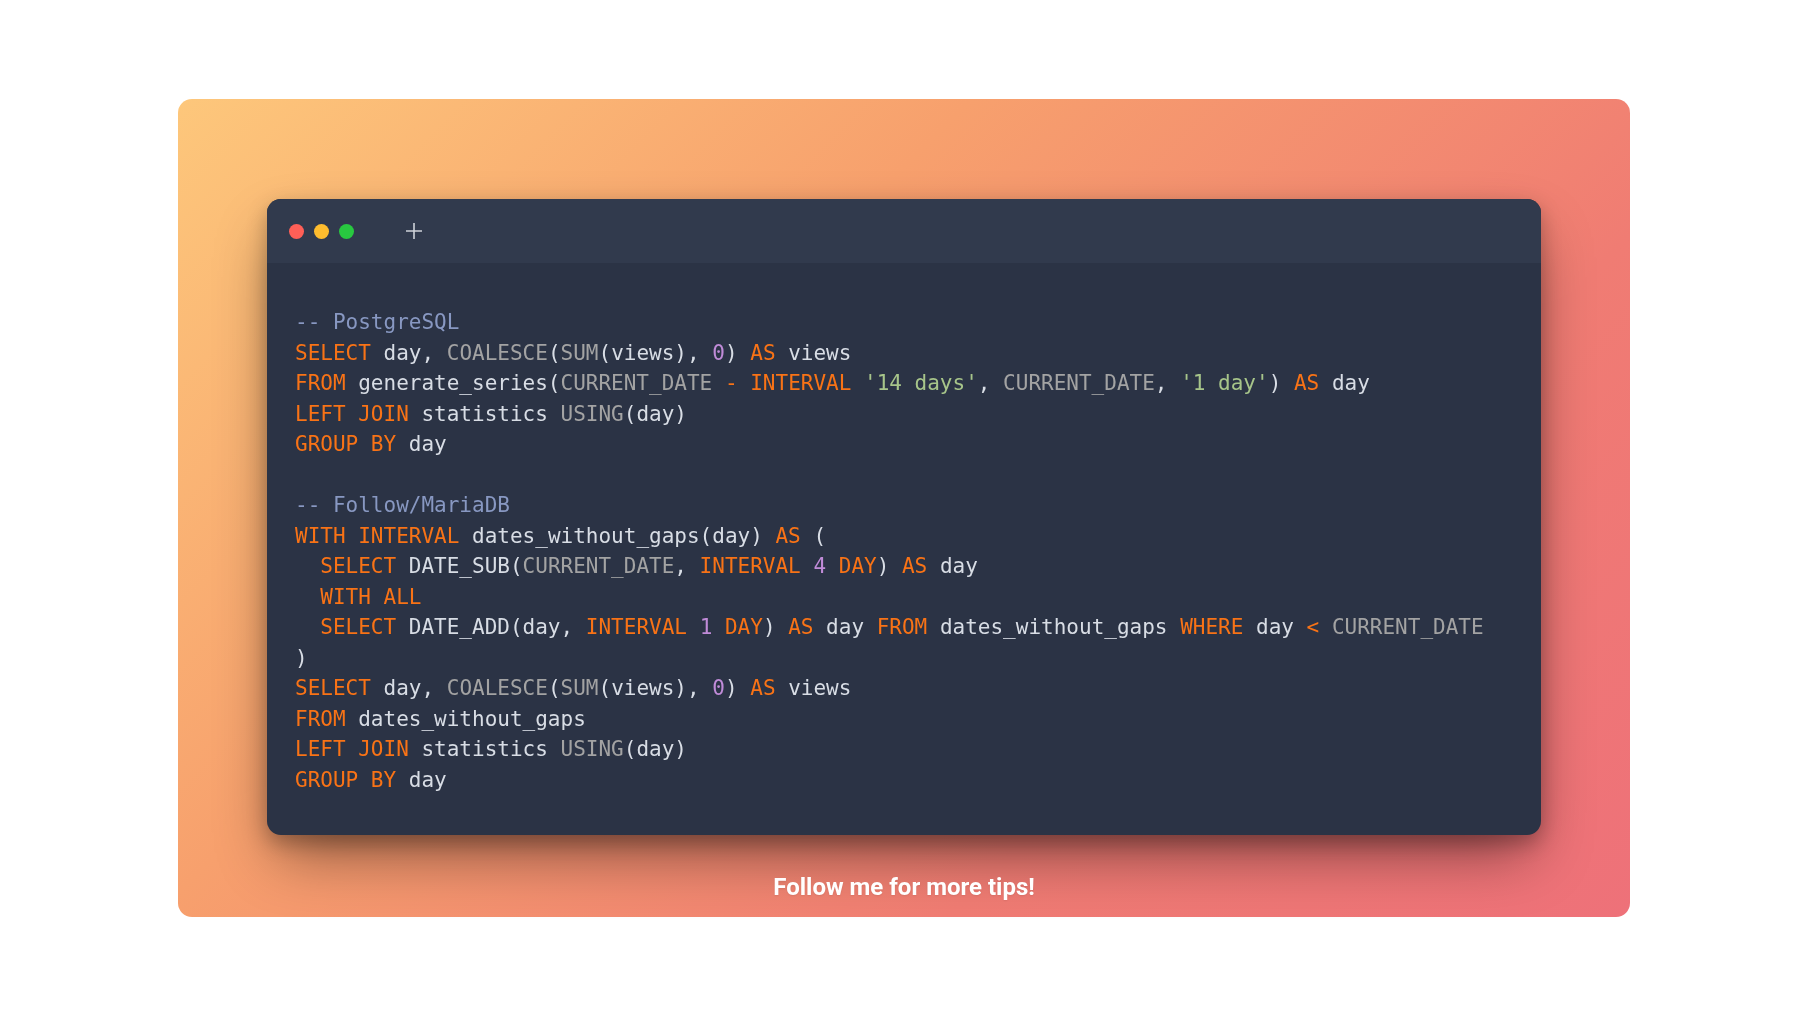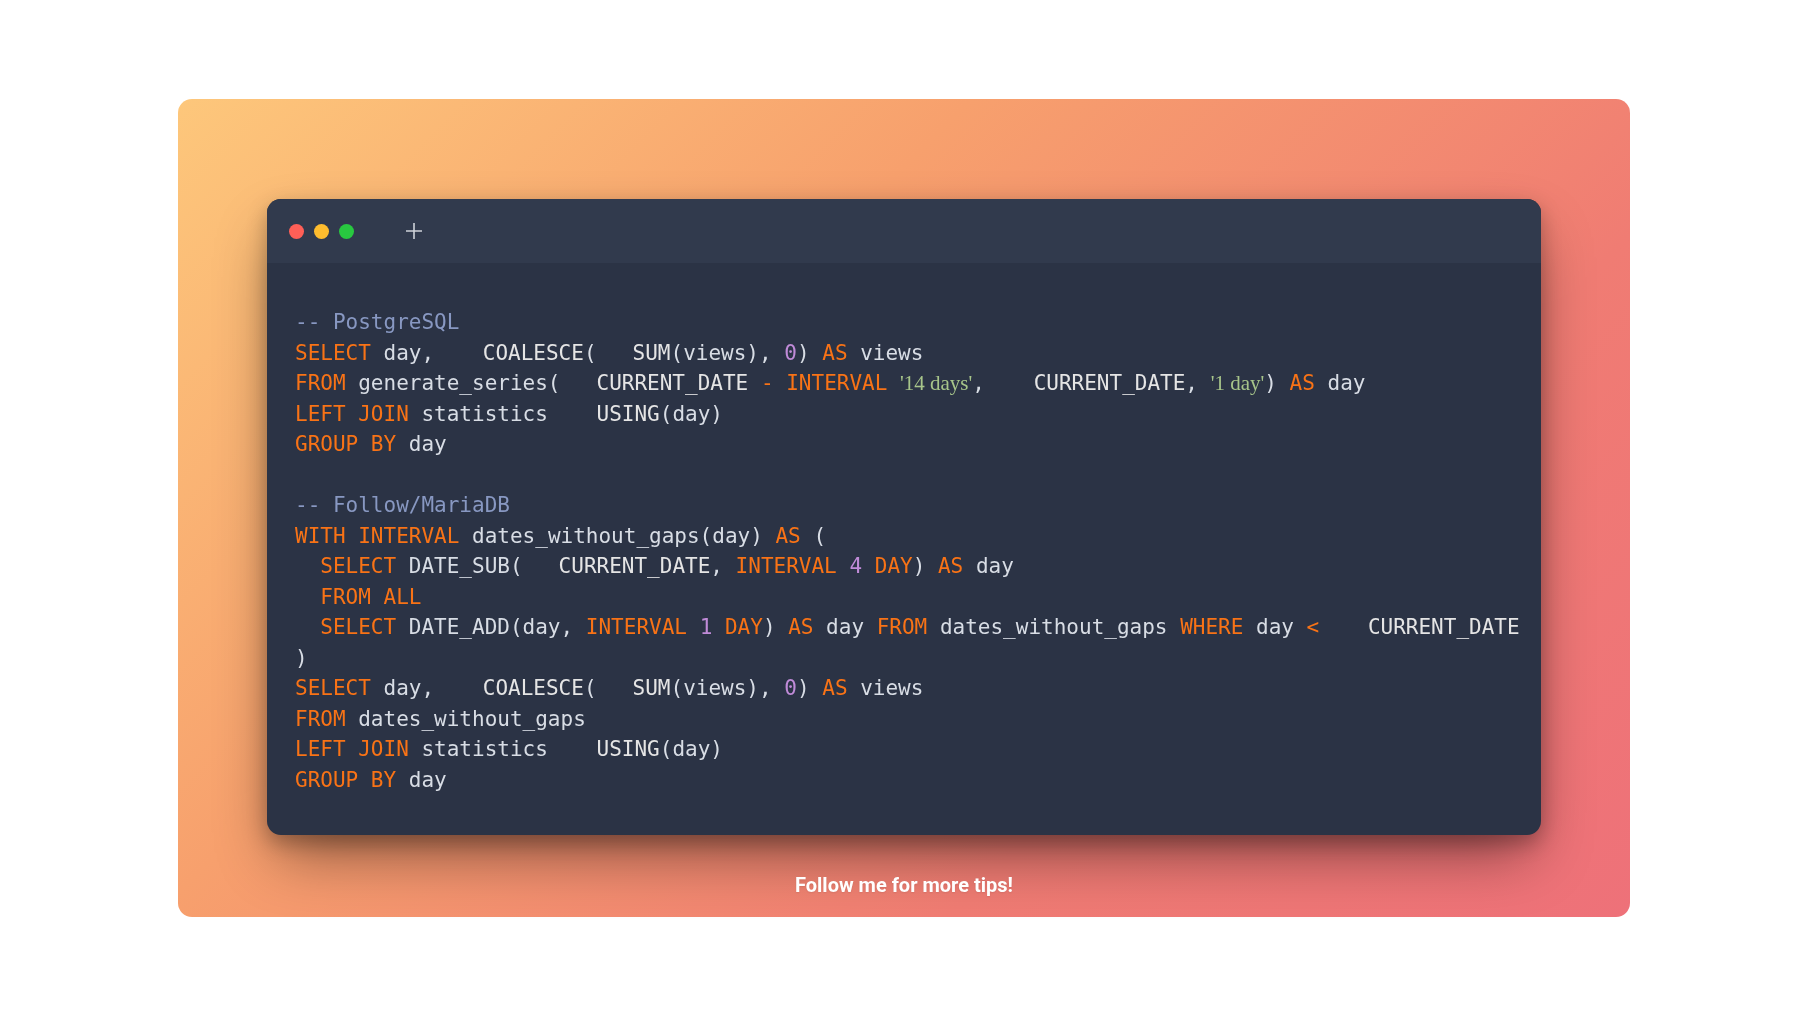--- a/index.html
+++ b/index.html
@@ -58,32 +58,32 @@
     padding: 44px 28px 40px 28px;
   }
   pre.code {
     font-family: ui-monospace, "SF Mono", Menlo, Consolas, monospace;
     font-size: 21px;
     line-height: 30.5px;
     color: #d8dde5;
     white-space: pre;
   }
   .kw   { color: #f97316; }
-  .fn   { color: #e5e5e5; margin-left: 36px; }
+  .fn   { color: #a3a3a3; }
   .num  { color: #c08bd8; }
-  .str  { color: #a7c58a; font-family: Liberation Serif, serif; }
+  .str  { color: #a7c58a; }
   .cmt  { color: #8898c2; text-align: right; }
   .id   { color: #d8dde5; }
   .op   { color: #d8dde5; }
 
   .footer {
     margin-top: 38px;
     font-family: -apple-system, BlinkMacSystemFont, "Segoe UI", Roboto, Helvetica, Arial, sans-serif;
     font-weight: 700;
-    font-size: 20px;
+    font-size: 24px;
     color: #ffffff;
     text-shadow: 0 1px 2px rgba(0,0,0,0.08);
   }
 </style>
 </head>
 <body>
 
 <div class="stage">
   <div class="window">
     <div class="titlebar">
@@ -102,21 +102,21 @@
     <div class="editor">
       <pre class="code" id="code-pre"><span class="cmt">-- PostgreSQL</span>
 <span class="kw">SELECT</span><span class="id"> day</span><span class="op">, </span><span class="fn">COALESCE</span><span class="op">(</span><span class="fn">SUM</span><span class="op">(views), </span><span class="num">0</span><span class="op">) </span><span class="kw">AS</span><span class="id"> views</span>
 <span class="kw">FROM</span><span class="id"> generate_series(</span><span class="fn">CURRENT_DATE</span><span class="op"> </span><span class="kw">-</span><span class="op"> </span><span class="kw">INTERVAL</span><span class="op"> </span><span class="str">'14 days'</span><span class="op">, </span><span class="fn">CURRENT_DATE</span><span class="op">, </span><span class="str">'1 day'</span><span class="op">) </span><span class="kw">AS</span><span class="id"> day</span>
 <span class="kw">LEFT JOIN</span><span class="id"> statistics </span><span class="fn">USING</span><span class="op">(day)</span>
 <span class="kw">GROUP BY</span><span class="id"> day</span>
 
 <span class="cmt">-- Follow/MariaDB</span>
 <span class="kw">WITH INTERVAL</span><span class="id"> dates_without_gaps(day) </span><span class="kw">AS</span><span class="op"> (</span>
 <span class="op">  </span><span class="kw">SELECT</span><span class="id"> DATE_SUB(</span><span class="fn">CURRENT_DATE</span><span class="op">, </span><span class="kw">INTERVAL</span><span class="op"> </span><span class="num">4</span><span class="op"> </span><span class="kw">DAY</span><span class="op">) </span><span class="kw">AS</span><span class="id"> day</span>
-<span class="op">  </span><span class="kw">FROM ALL</span>
+<span class="op">  </span><span class="kw">WITH ALL</span>
 <span class="op">  </span><span class="kw">SELECT</span><span class="id"> DATE_ADD(day, </span><span class="kw">INTERVAL</span><span class="op"> </span><span class="num">1</span><span class="op"> </span><span class="kw">DAY</span><span class="op">) </span><span class="kw">AS</span><span class="id"> day </span><span class="kw">FROM</span><span class="id"> dates_without_gaps </span><span class="kw">WHERE</span><span class="id"> day </span><span class="kw">&lt;</span><span class="op"> </span><span class="fn">CURRENT_DATE</span>
 <span class="op">)</span>
 <span class="kw">SELECT</span><span class="id"> day</span><span class="op">, </span><span class="fn">COALESCE</span><span class="op">(</span><span class="fn">SUM</span><span class="op">(views), </span><span class="num">0</span><span class="op">) </span><span class="kw">AS</span><span class="id"> views</span>
 <span class="kw">FROM</span><span class="id"> dates_without_gaps</span>
 <span class="kw">LEFT JOIN</span><span class="id"> statistics </span><span class="fn">USING</span><span class="op">(day)</span>
 <span class="kw">GROUP BY</span><span class="id"> day</span></pre>
     </div>
   </div>
 
   <div class="footer">Follow me for more tips!</div>

